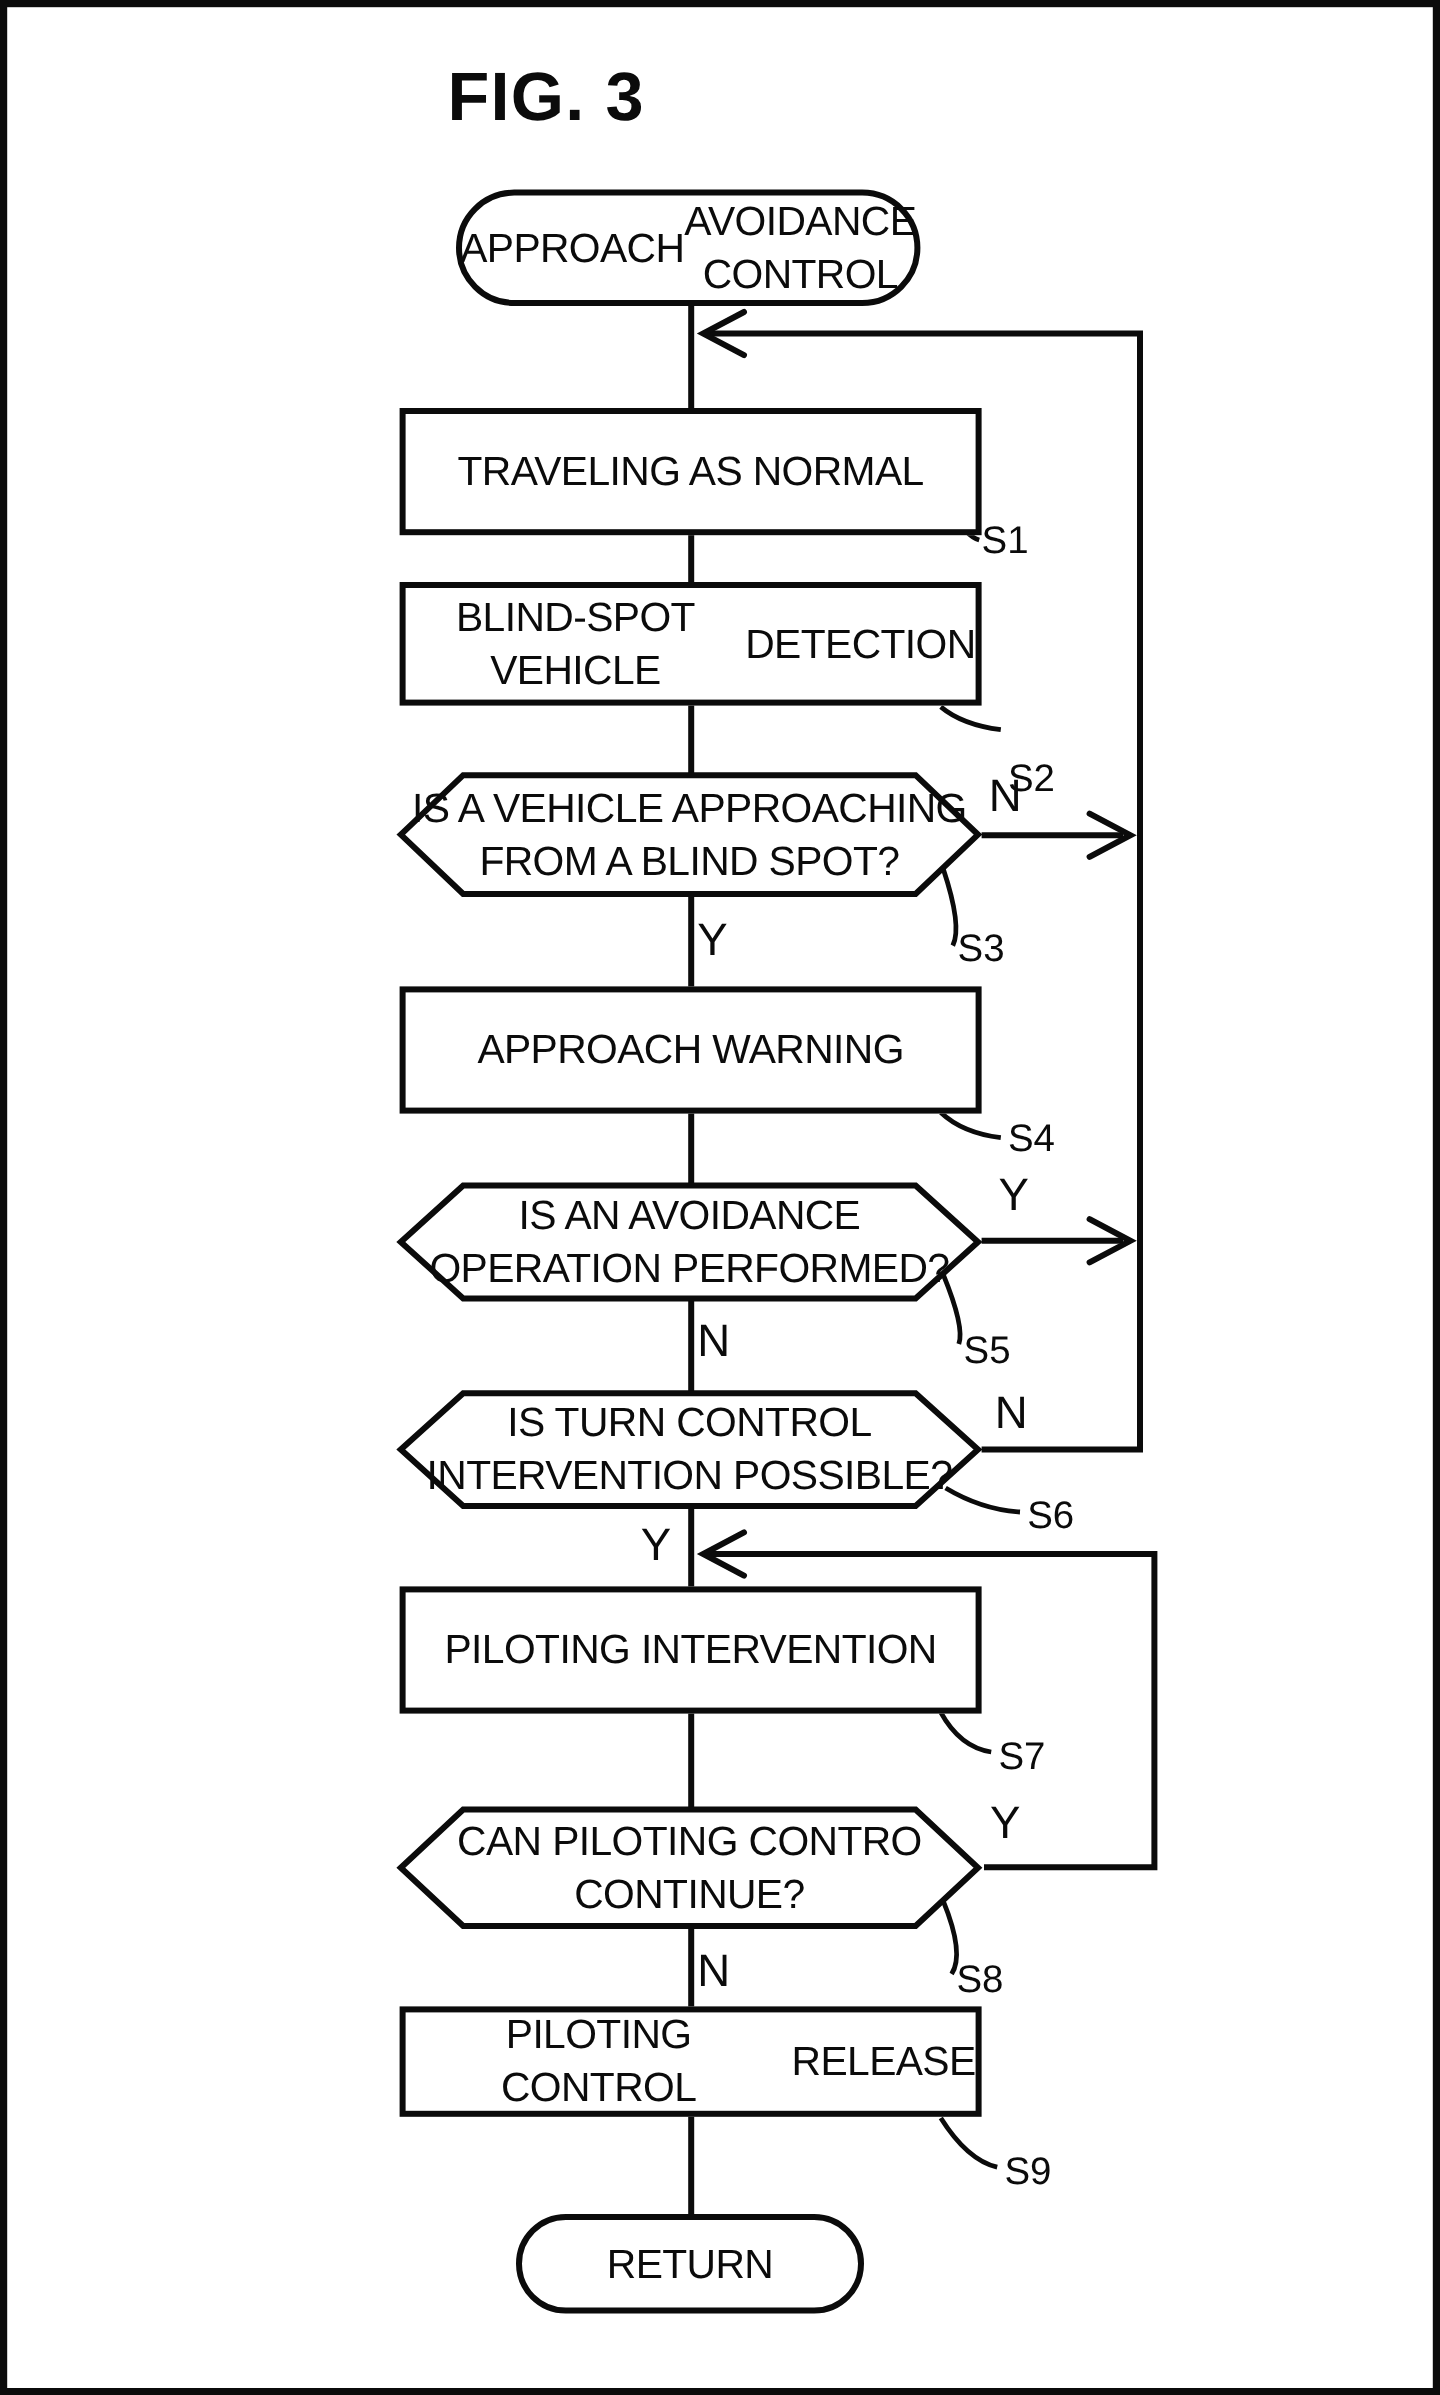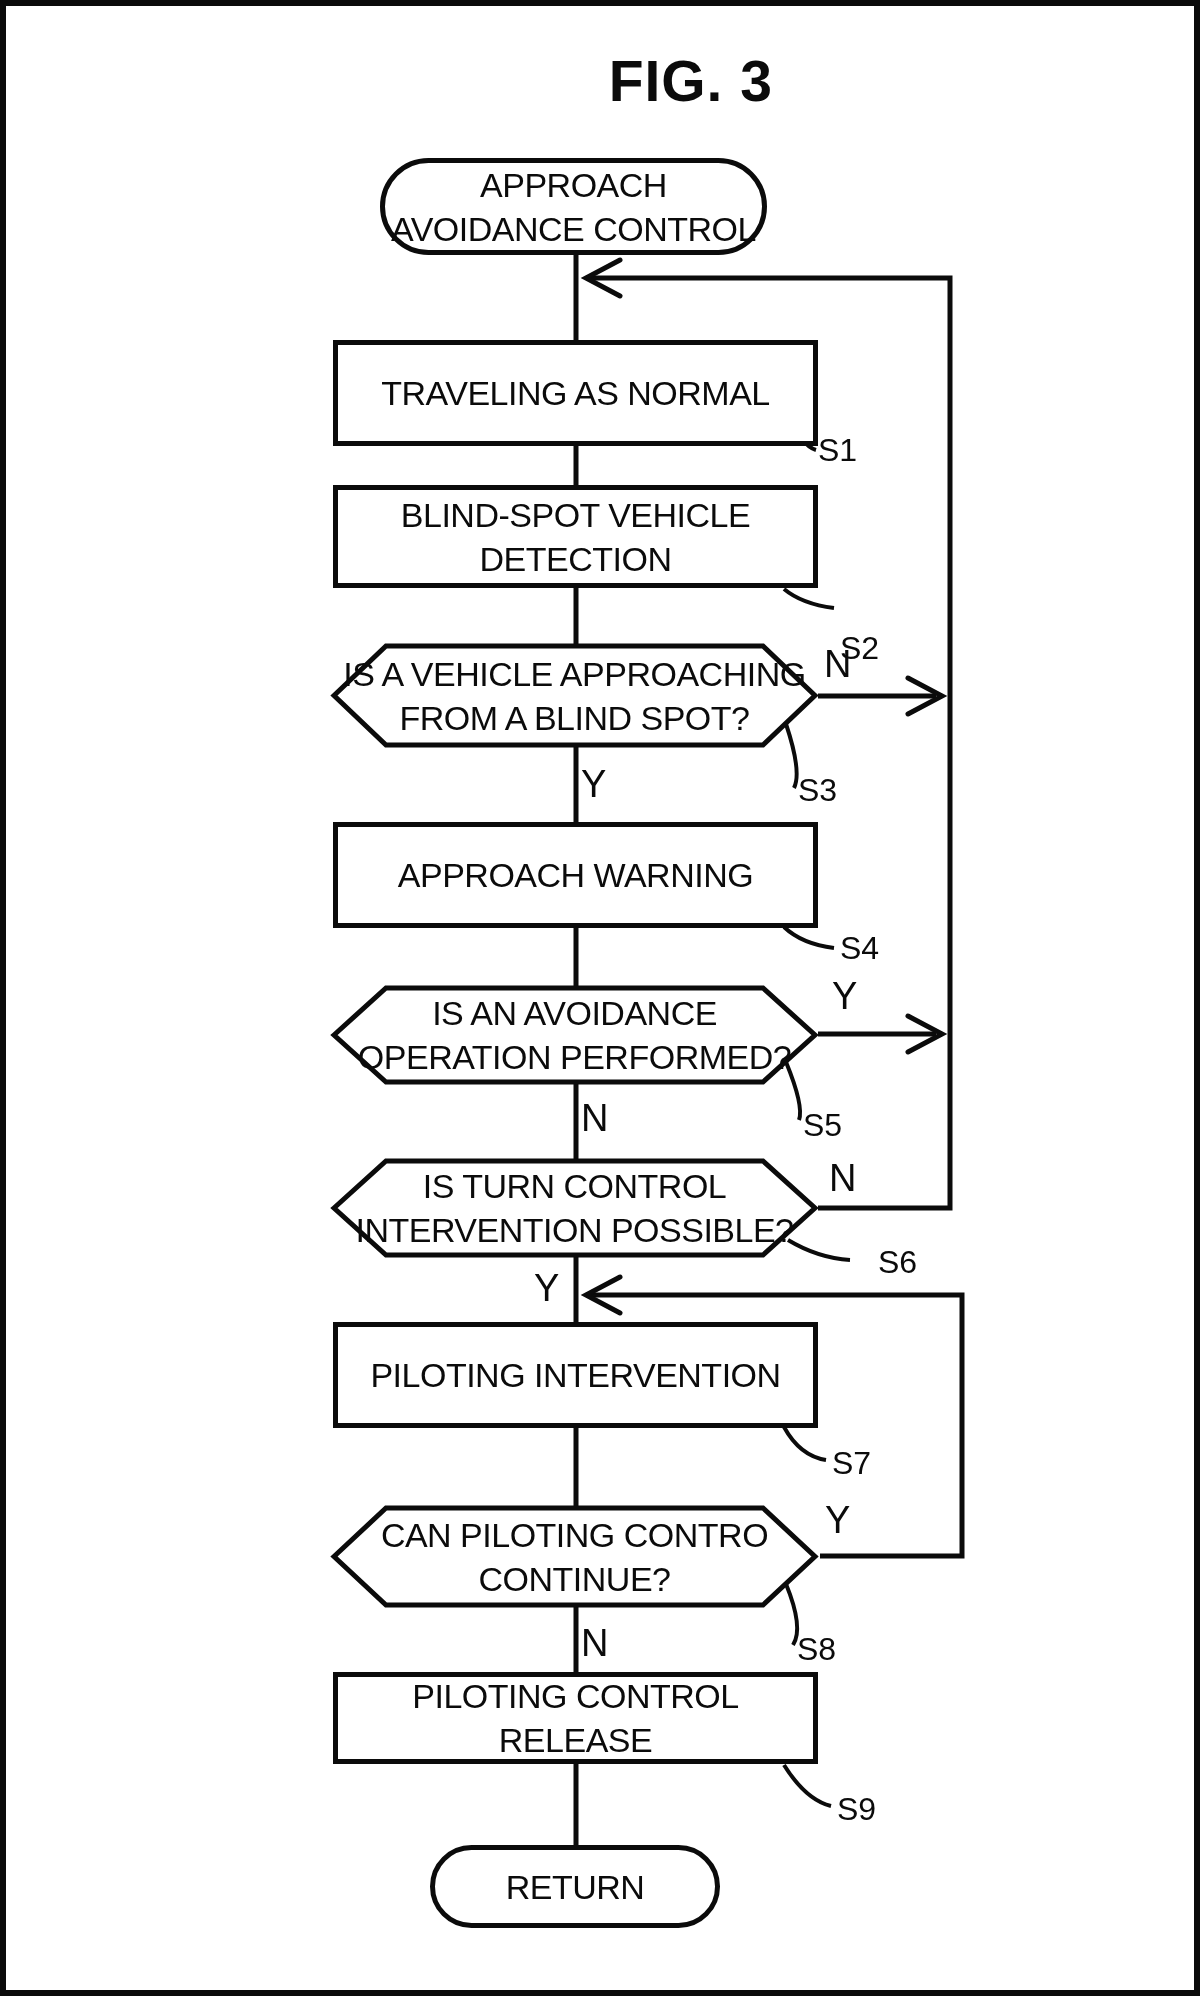--- a/index.html
+++ b/index.html
@@ -2,27 +2,27 @@
 <html><head>
 <meta charset="utf-8">
 <style>
   html,body{margin:0;padding:0;background:#ffffff;}
   #canvas{
     position:relative;width:1200px;height:1996px;background:#ffffff;
     font-family:"Liberation Sans","DejaVu Sans",sans-serif;color:#0b0b0b;overflow:hidden;
   }
   .frame{position:absolute;inset:0;border:6px solid #0b0b0b;pointer-events:none;}
   .title{
-    position:absolute;left:373px;top:48px;width:400px;text-align:right;
+    position:absolute;left:373px;top:48px;width:400px;text-align:left;
     font-size:57px;font-weight:bold;letter-spacing:1px;
   }
   svg.connectors{position:absolute;left:0;top:0;z-index:1;}
   .node{
     position:absolute;z-index:2;background:#ffffff;
-    display:flex;flex-direction:column;align-items:center;justify-content:center;
+    display:flex;flex-direction:row;align-items:center;justify-content:center;
     text-align:center;font-size:34px;line-height:44px;letter-spacing:-0.5px;
     box-sizing:border-box;
   }
   .box{border:5px solid #0b0b0b;}
   .terminal{border:5px solid #0b0b0b;}
   .hexwrap{background:transparent;}
   .hexwrap svg{position:absolute;left:0;top:0;overflow:visible;}
   .hextext{position:relative;z-index:2;width:100%;text-align:center;}
   .steplabel{
     position:absolute;z-index:3;font-size:32px;letter-spacing:0;
@@ -137,21 +137,21 @@
 
   <div class="node terminal" style="left:430px;top:1845px;width:290px;height:83px;border-radius:42px;">
     <div>RETURN</div>
   </div>
 
   <div class="steplabel" style="left:818px;top:430px;">S1</div>
   <div class="steplabel" style="left:840px;top:588px;margin-top:40px;">S2</div>
   <div class="steplabel" style="left:798px;top:770px;">S3</div>
   <div class="steplabel" style="left:840px;top:928px;">S4</div>
   <div class="steplabel" style="left:803px;top:1105px;">S5</div>
-  <div class="steplabel" style="left:856px;top:1242px;margin-left:22px;">S6</div>
+  <div class="steplabel" style="left:856px;top:1242px;">S6</div>
   <div class="steplabel" style="left:832px;top:1443px;">S7</div>
   <div class="steplabel" style="left:797px;top:1629px;">S8</div>
   <div class="steplabel" style="left:837px;top:1789px;">S9</div>
 
   <div class="branchlabel" style="left:824px;top:644px;">N</div>
   <div class="branchlabel" style="left:581px;top:764px;">Y</div>
   <div class="branchlabel" style="left:832px;top:976px;">Y</div>
   <div class="branchlabel" style="left:581px;top:1098px;">N</div>
   <div class="branchlabel" style="left:829px;top:1158px;">N</div>
   <div class="branchlabel" style="left:534px;top:1268px;">Y</div>

